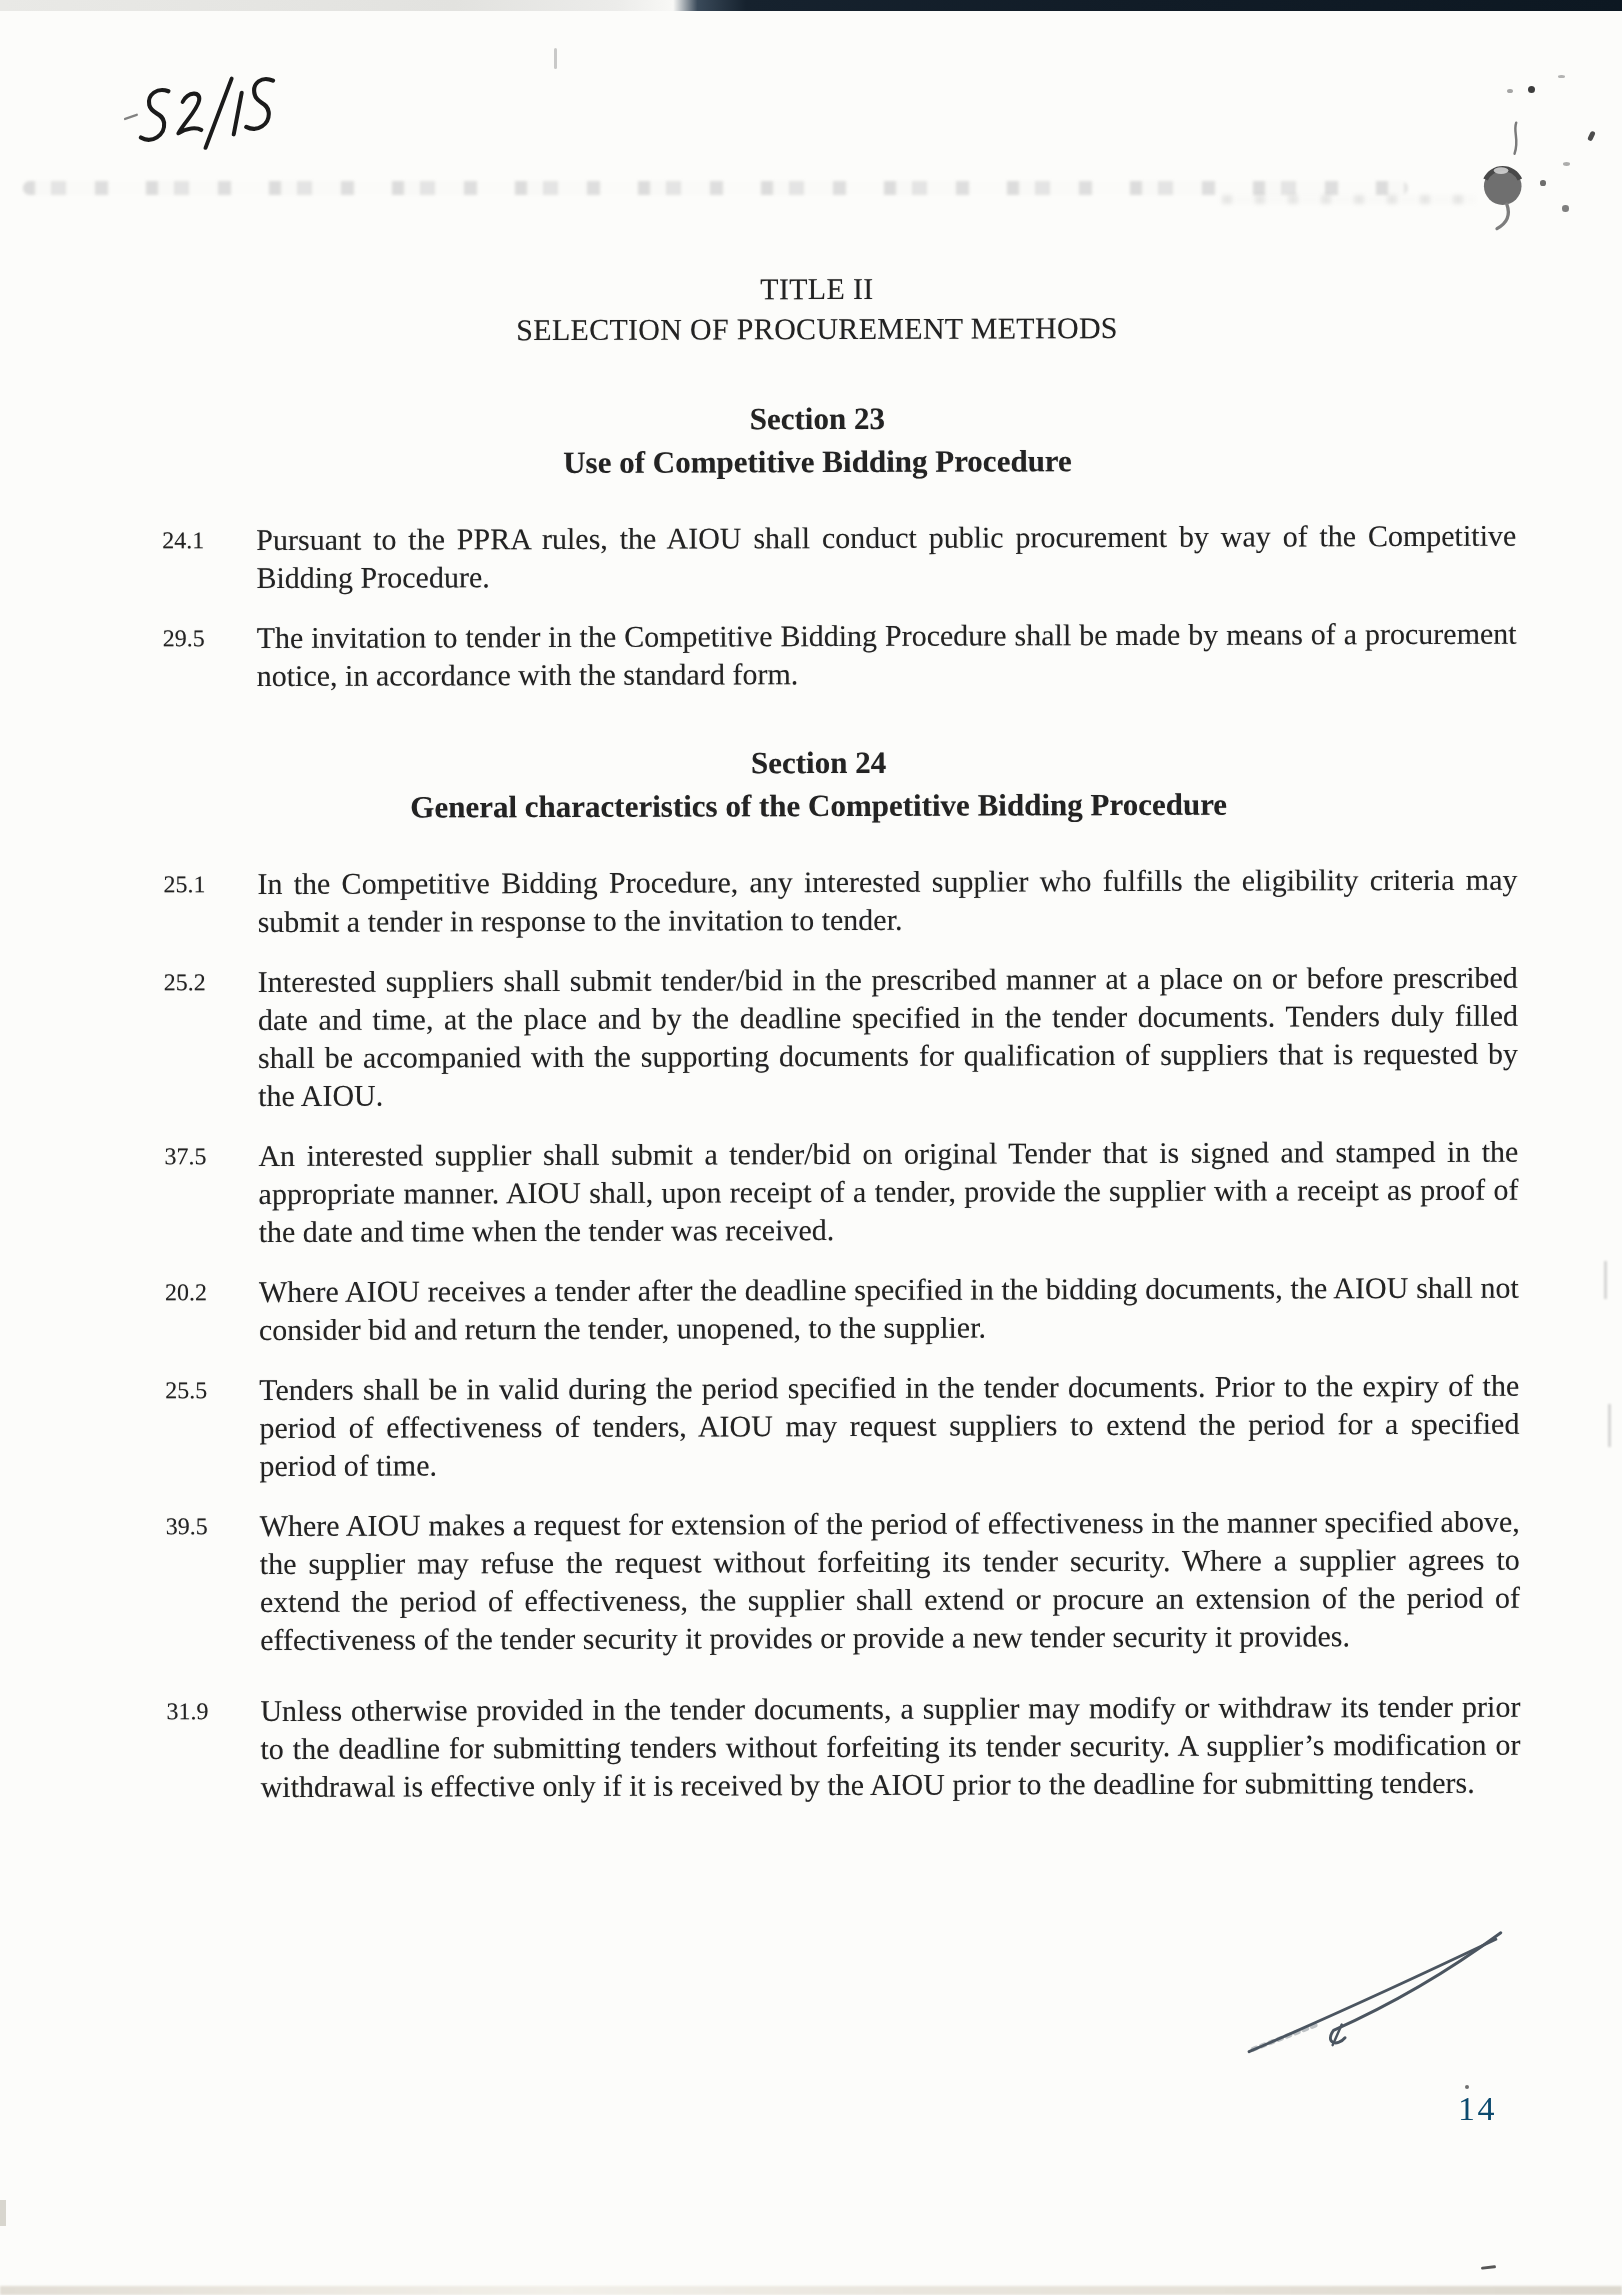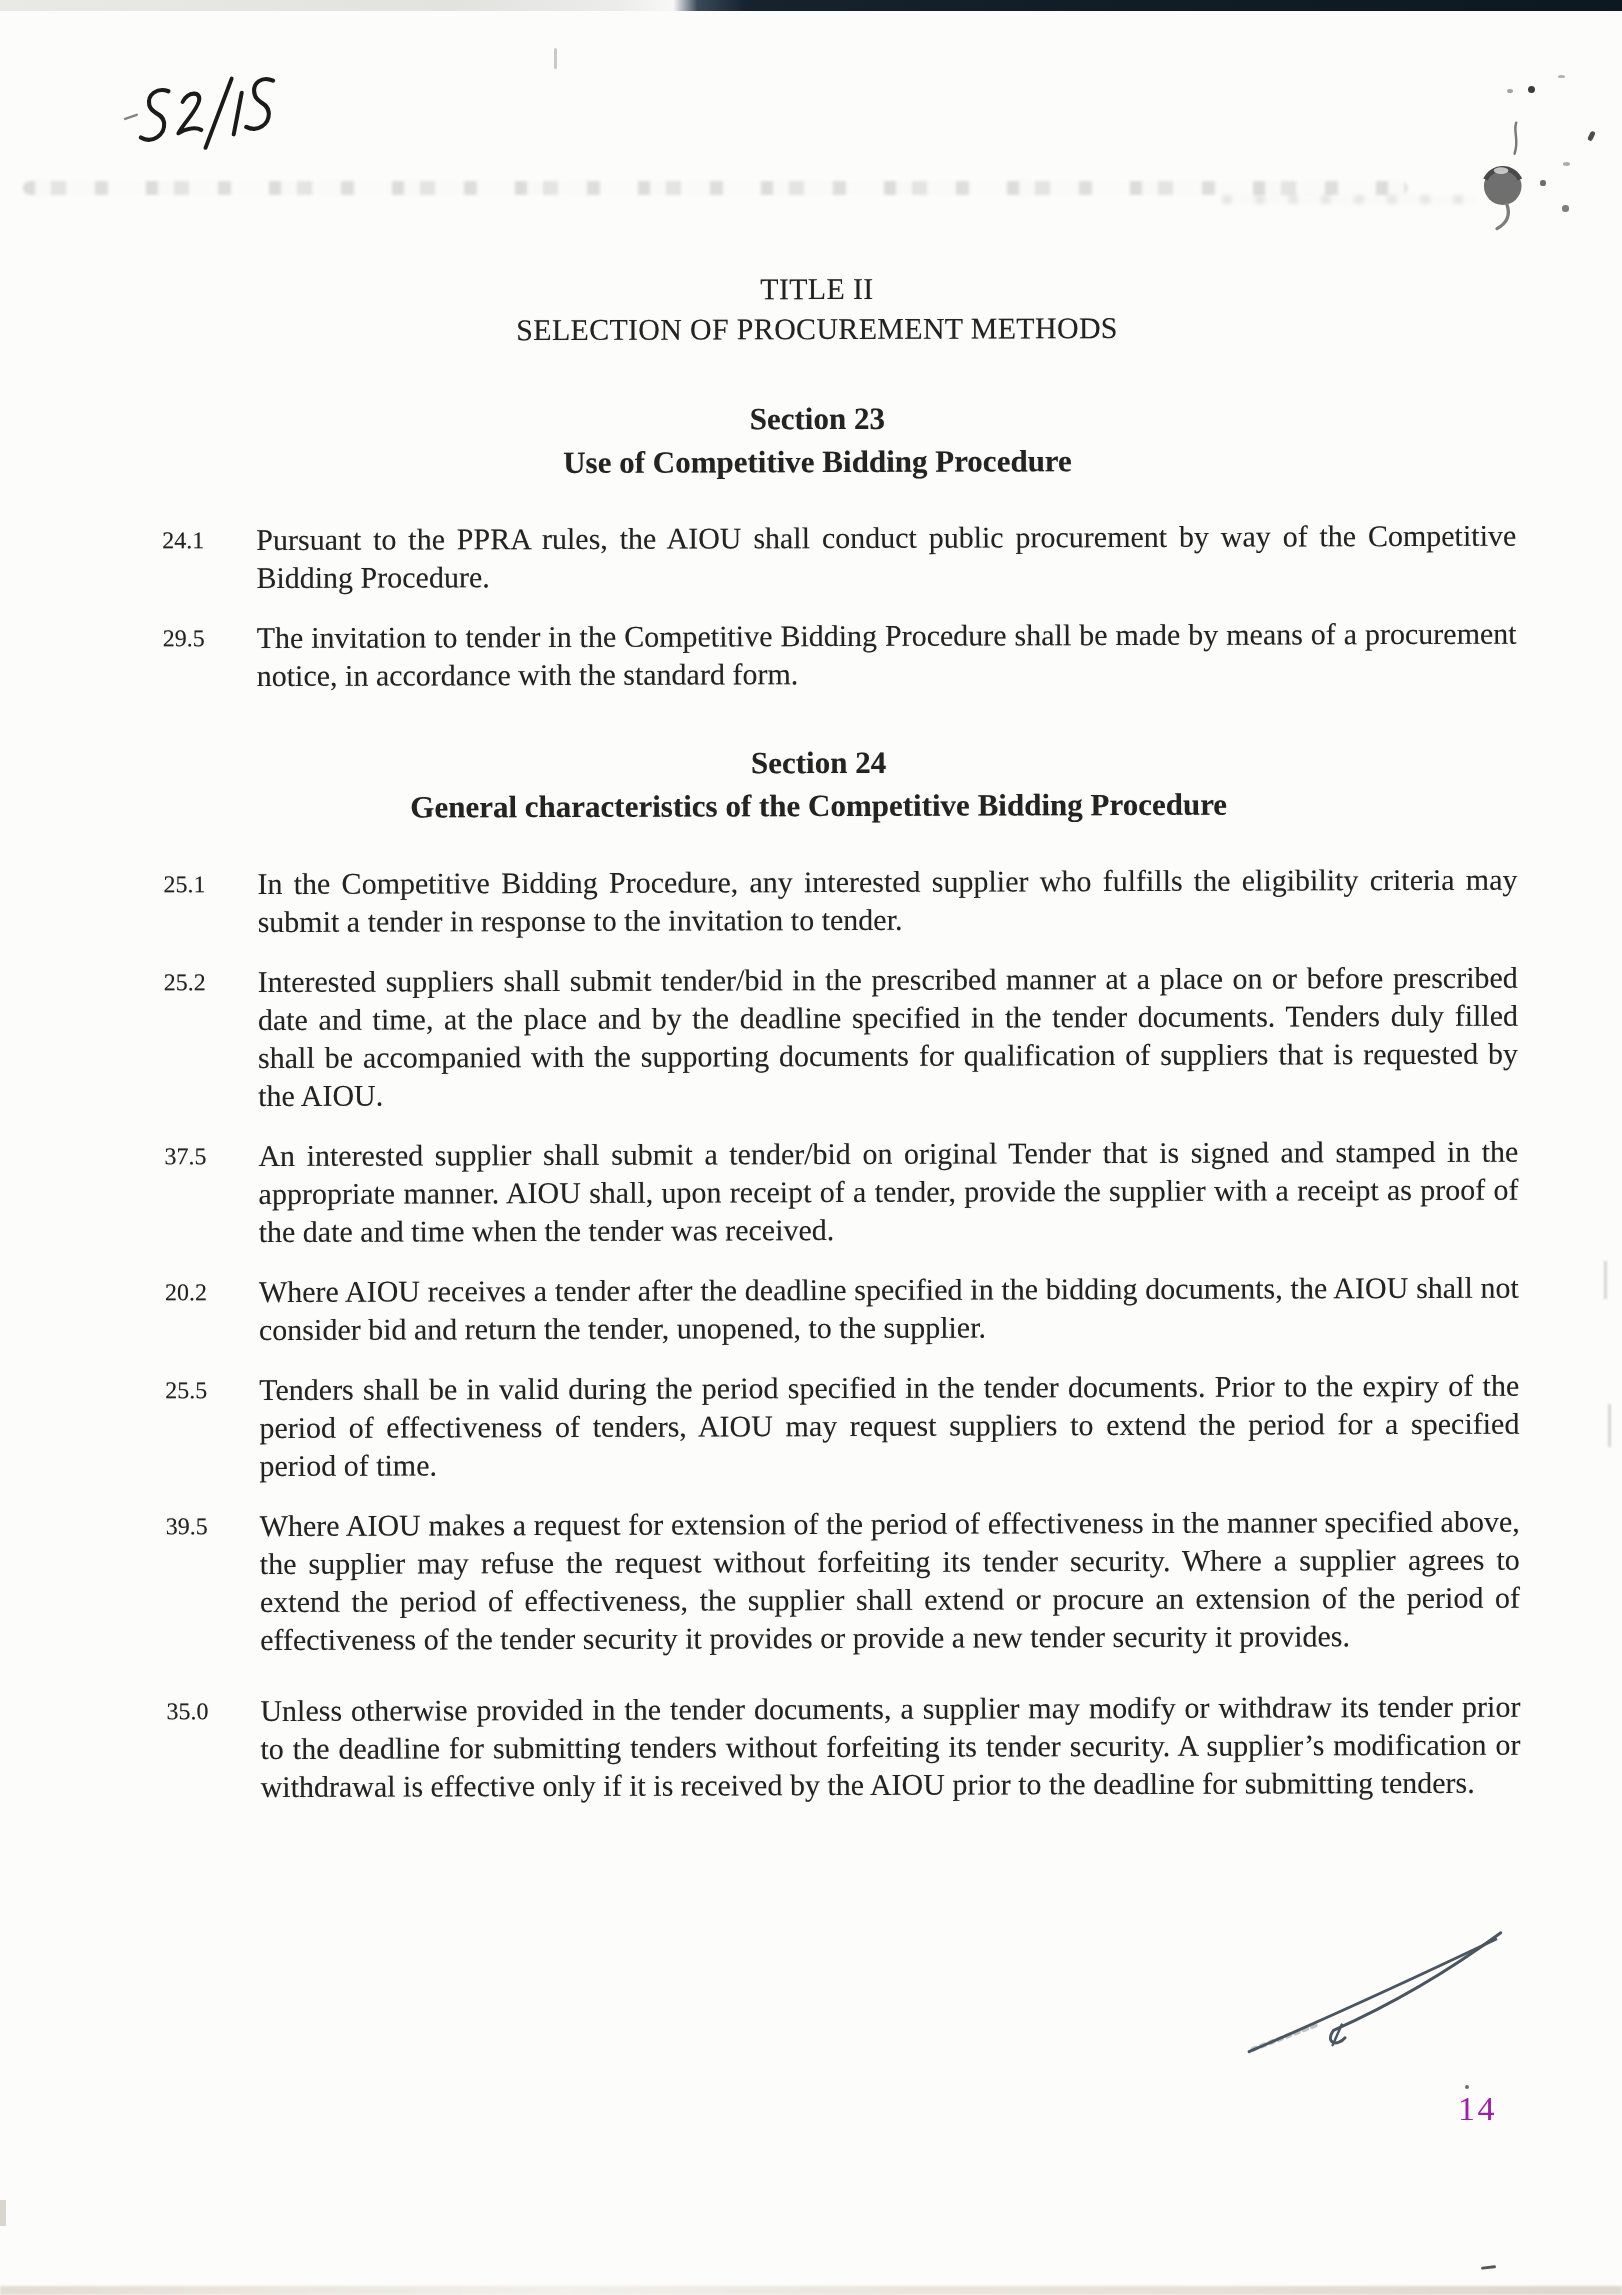--- a/index.html
+++ b/index.html
@@ -55,21 +55,21 @@
   }
   .doc-title{ text-align:center;padding-right:43px;font-size:30px;line-height:40px;letter-spacing:0.3px; }
   .sec-head{ text-align:center;padding-right:43px;font-weight:bold;font-size:31px;line-height:43px; }
   .sec-head.first{margin-top:48px;}
   .sec-head.second{margin-top:48px;}
   .item{display:flex;font-size:30px;line-height:38px;margin-top:22px;}
   .item.lead{margin-top:36px;}
   .item .num{flex:0 0 94px;font-size:24px;}
   .item .txt{flex:1;text-align:justify;text-justify:inter-word;}
   .page-number{
-    position:absolute;left:1458px;top:2090px;font-size:34px;color:#a21caf;
+    position:absolute;left:1458px;top:2090px;font-size:34px;color:#0c4a6e;
     letter-spacing:2.5px;font-family:"Liberation Serif",serif;
   }
   .page-number-dot{position:absolute;left:1465px;top:2085px;width:4.1px;height:4.1px;background:#6f6f6f;border-radius:50%;}
 </style>
 </head>
 <body>
 
 <div class="scan-topbar"></div>
 <div class="ghost-smudge"></div>
 <div class="ghost-smudge-2"></div>
@@ -141,21 +141,21 @@
   </div>
   <div class="item">
     <div class="num">25.5</div>
     <div class="txt">Tenders shall be in valid during the period specified in the tender documents. Prior to the expiry of the period of effectiveness of tenders, AIOU may request suppliers to extend the period for a specified period of time.</div>
   </div>
   <div class="item">
     <div class="num">39.5</div>
     <div class="txt">Where AIOU makes a request for extension of the period of effectiveness in the manner specified above, the supplier may refuse the request without forfeiting its tender security. Where a supplier agrees to extend the period of effectiveness, the supplier shall extend or procure an extension of the period of effectiveness of the tender security it provides or provide a new tender security it provides.</div>
   </div>
   <div class="item" style="margin-top:33px;">
-    <div class="num">35.0</div>
+    <div class="num">31.9</div>
     <div class="txt">Unless otherwise provided in the tender documents, a supplier may modify or withdraw its tender prior to the deadline for submitting tenders without forfeiting its tender security. A supplier’s modification or withdrawal is effective only if it is received by the AIOU prior to the deadline for submitting tenders.</div>
   </div>
 </div>
 
 <svg class="signature-wrap" width="312" height="164" viewBox="0 0 380 200" aria-hidden="true">
   <g fill="none" stroke="#4b5560" stroke-linecap="round">
     <path d="M23,163 C100,130 200,85 324,26" stroke-width="3.5"></path>
     <path d="M28,160 L108,129" stroke-width="6" opacity=".35" stroke-dasharray="4 7"></path>
     <path d="M140,146 c-10,12 -25,6 -14,-9 C200,104 262,68 330,18" stroke-width="3.5"></path>
     <path d="M136,130 l-11,25" stroke-width="3"></path>

